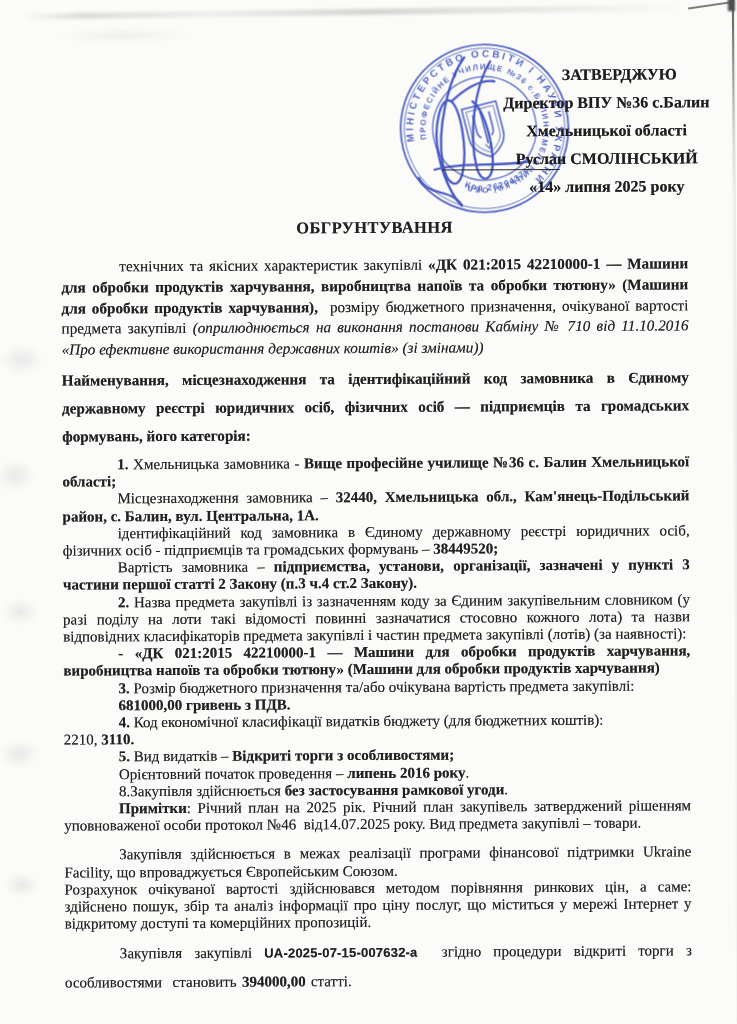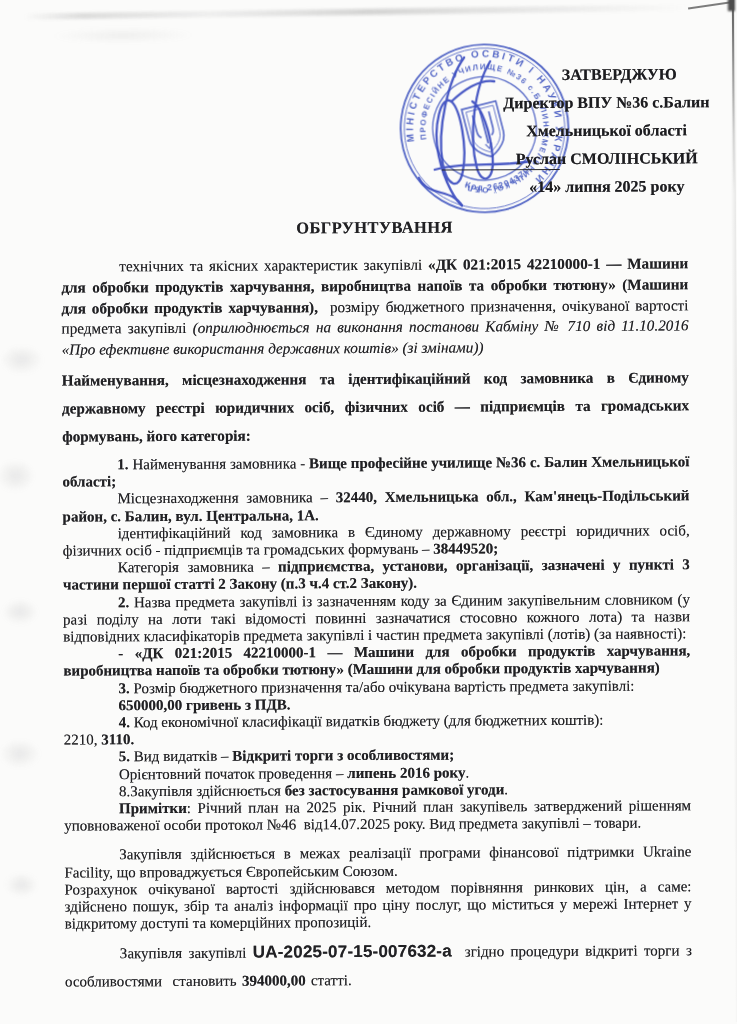--- a/index.html
+++ b/index.html
@@ -85,21 +85,21 @@
     line-height:17.2px;
   }
   .para.intro{line-height:20.8px;text-indent:58px;font-size:15.2px;margin-bottom:6px;}
   .para.lead{line-height:28px;font-weight:bold;font-size:15.2px;margin-bottom:6px;}
   .para.item{text-indent:55px;}
   .para.cont{text-indent:0;}
   .para.gap{margin-top:12px;}
   .para.final{line-height:28px;text-indent:55px;margin-top:7px;word-spacing:1.5px;}
   .b{font-weight:bold;}
   .i{font-style:italic;}
-  .sans{font-family:"Liberation Sans","DejaVu Sans",sans-serif;font-size:17px;letter-spacing:.2px;}
+  .sans{font-family:"Liberation Sans","DejaVu Sans",sans-serif;font-size:13px;letter-spacing:.2px;}
   
   .stamp text{fill:#4156c0;font-family:"Liberation Sans","DejaVu Sans",sans-serif;font-weight:bold;}
   .stamp .ring-outer{font-size:9.6px;letter-spacing:2.6px;}
   .stamp .ring-inner{font-size:7.6px;letter-spacing:1.4px;}
   .stamp .ring-bottom{font-size:8.4px;letter-spacing:1.2px;}
 </style>
 </head>
 <body>
 
 <div class="page">
@@ -164,28 +164,28 @@
     <div>Руслан СМОЛІНСЬКИЙ</div>
     <div>«14» липня 2025 року</div>
   </div>
   <div class="sig-underline-abs"></div>
 
   <div class="doc">
     <div class="doc-title">ОБГРУНТУВАННЯ</div>
     <div>
         <p class="para intro"><span>технічних та якісних характеристик закупівлі </span><span class="b">«ДК 021:2015 42210000-1 — Машини для обробки продуктів харчування, виробництва напоїв та обробки тютюну» (Машини для обробки продуктів харчування),</span><span>  розміру бюджетного призначення, очікуваної вартості предмета закупівлі </span><span class="i">(оприлюднюється на виконання постанови Кабміну № 710 від 11.10.2016 «Про ефективне використання державних коштів» (зі змінами))</span></p>
         <p class="para lead"><span class="b">Найменування, місцезнаходження та ідентифікаційний код замовника в Єдиному державному реєстрі юридичних осіб, фізичних осіб — підприємців та громадських формувань, його категорія:</span></p>
-        <p class="para item"><span class="b">1.</span><span> Найменування замовника - </span><span class="b">Вище професійне училище №36 с. Балин Хмельницької області;</span></p>
+        <p class="para item"><span class="b">1.</span><span> Хмельницька замовника - </span><span class="b">Вище професійне училище №36 с. Балин Хмельницької області;</span></p>
         <p class="para item"><span>Місцезнаходження замовника – </span><span class="b">32440, Хмельницька обл., Кам'янець-Подільський район, с. Балин, вул. Центральна, 1А.</span></p>
         <p class="para item"><span>ідентифікаційний код замовника в Єдиному державному реєстрі юридичних осіб, фізичних осіб - підприємців та громадських формувань – </span><span class="b">38449520;</span></p>
-        <p class="para item"><span>Категорія замовника – </span><span class="b">підприємства, установи, організації, зазначені у пункті 3 частини першої статті 2 Закону (п.3 ч.4 ст.2 Закону).</span></p>
+        <p class="para item"><span>Вартість замовника – </span><span class="b">підприємства, установи, організації, зазначені у пункті 3 частини першої статті 2 Закону (п.3 ч.4 ст.2 Закону).</span></p>
         <p class="para item"><span class="b">2.</span><span> Назва предмета закупівлі із зазначенням коду за Єдиним закупівельним словником (у разі поділу на лоти такі відомості повинні зазначатися стосовно кожного лота) та назви відповідних класифікаторів предмета закупівлі і частин предмета закупівлі (лотів) (за наявності):</span></p>
         <p class="para item"><span class="b">- «ДК 021:2015 42210000-1 — Машини для обробки продуктів харчування, виробництва напоїв та обробки тютюну» (Машини для обробки продуктів харчування)</span></p>
         <p class="para item"><span class="b">3.</span><span> Розмір бюджетного призначення та/або очікувана вартість предмета закупівлі:</span></p>
-        <p class="para item"><span class="b">650000,00 гривень з ПДВ.</span></p>
+        <p class="para item"><span class="b">681000,00 гривень з ПДВ.</span></p>
         <p class="para item"><span class="b">4.</span><span> Код економічної класифікації видатків бюджету (для бюджетних коштів):
 2210, </span><span class="b">3110.</span></p>
         <p class="para item"><span class="b">5.</span><span> Вид видатків – </span><span class="b">Відкриті торги з особливостями;</span></p>
         <p class="para item"><span>Орієнтовний початок проведення – </span><span class="b">липень 2016 року</span><span>.</span></p>
         <p class="para item"><span>8.Закупівля здійснюється </span><span class="b">без застосування рамкової угоди</span><span>.</span></p>
         <p class="para item"><span class="b">Примітки</span><span>: Річний план на 2025 рік. Річний план закупівель затверджений рішенням уповноваженої особи протокол №46  від14.07.2025 року. Вид предмета закупівлі – товари.</span></p>
         <p class="para item gap"><span>Закупівля здійснюється в межах реалізації програми фінансової підтримки Ukraine Facility, що впроваджується Європейським Союзом.</span></p>
         <p class="para item cont"><span>Розрахунок очікуваної вартості здійснювався методом порівняння ринкових цін, а саме: здійснено пошук, збір та аналіз інформації про ціну послуг, що міститься у мережі Інтернет у відкритому доступі та комерційних пропозицій.</span></p>
         <p class="para final"><span>Закупівля закупівлі </span><span class="b sans">UA-2025-07-15-007632-a</span><span>  згідно процедури відкриті торги з особливостями  становить </span><span class="b">394000,00</span><span> статті.</span></p>
       </div>

